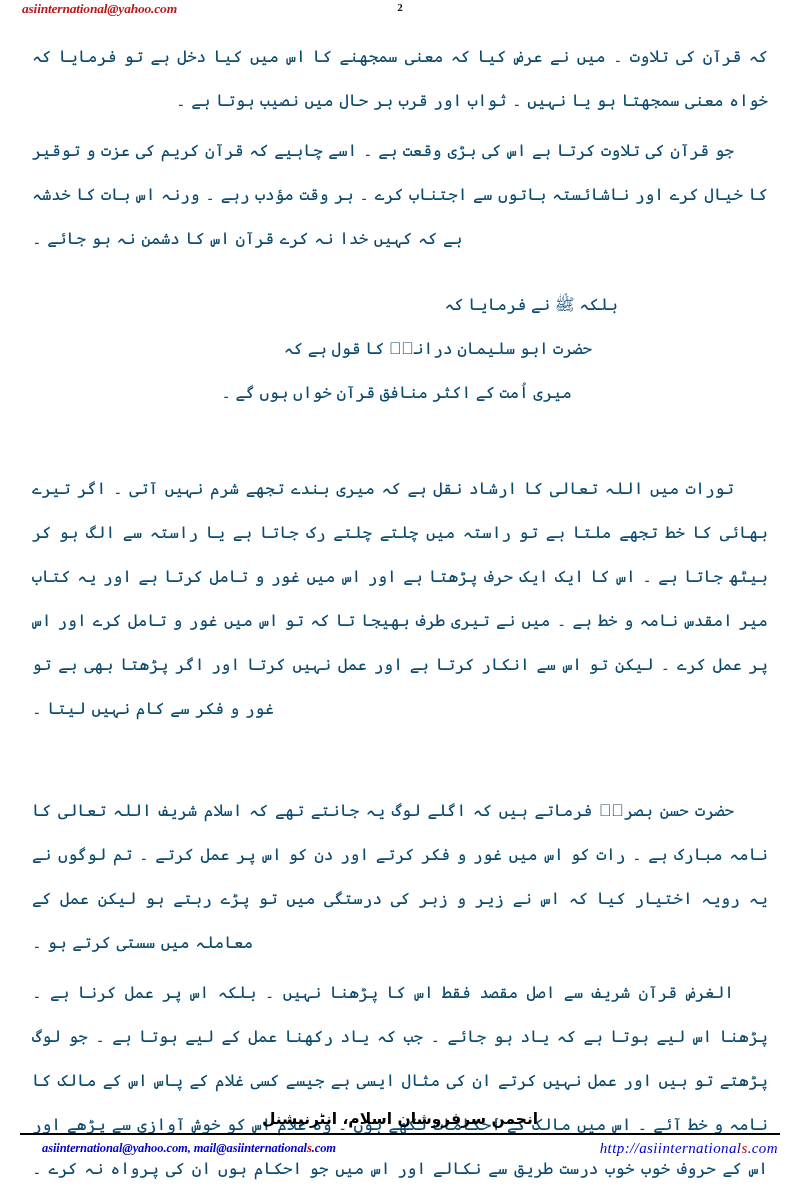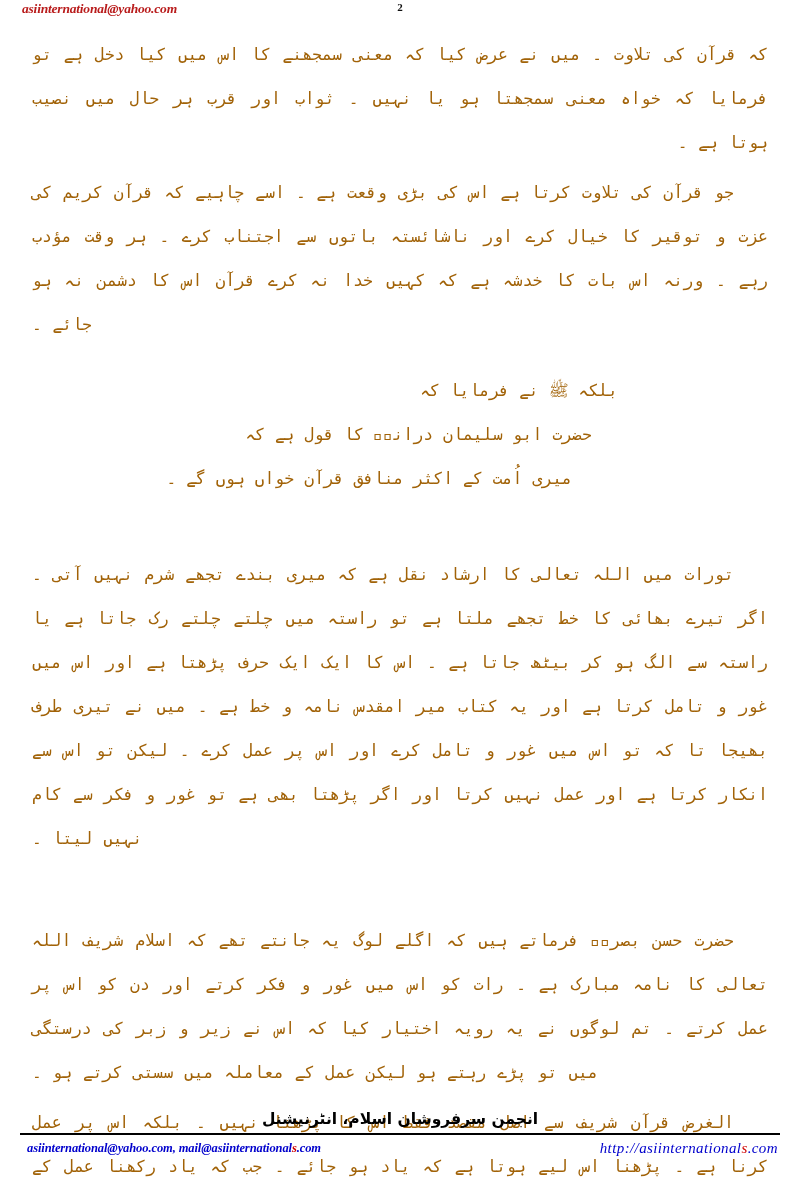--- a/index.html
+++ b/index.html
@@ -63,22 +63,22 @@
   .content {
     position: absolute;
     top: 34px;
     right: 32px;
     left: 32px;
     direction: rtl;
     text-align: justify;
   }
 
   .ur {
-    font-family: Liberation Mono, monospace;
-    color: #a16207;
+    font-family: Liberation Sans, sans-serif;
+    color: #0c4a6e;
     direction: rtl;
     unicode-bidi: isolate;
   }
 
   
   .para {
     font-size: 16.5px;
     line-height: 44px;
     text-align: justify;
     text-align-last: left;
@@ -141,21 +141,21 @@
     background: #000000;
     margin: 0 20px 6px 20px;
   }
   .footer-links {
     position: relative;
     height: 22px;
     direction: ltr;
   }
   .footer-emails {
     position: absolute;
-    left: 27px;
+    left: 42px;
     top: 0;
     font-family: "Liberation Serif", "DejaVu Serif", serif;
     font-style: italic;
     font-weight: bold;
     font-size: 12.5px;
     color: #0000CC;
     white-space: nowrap;
     letter-spacing: -0.1px;
   }
   .footer-url {

